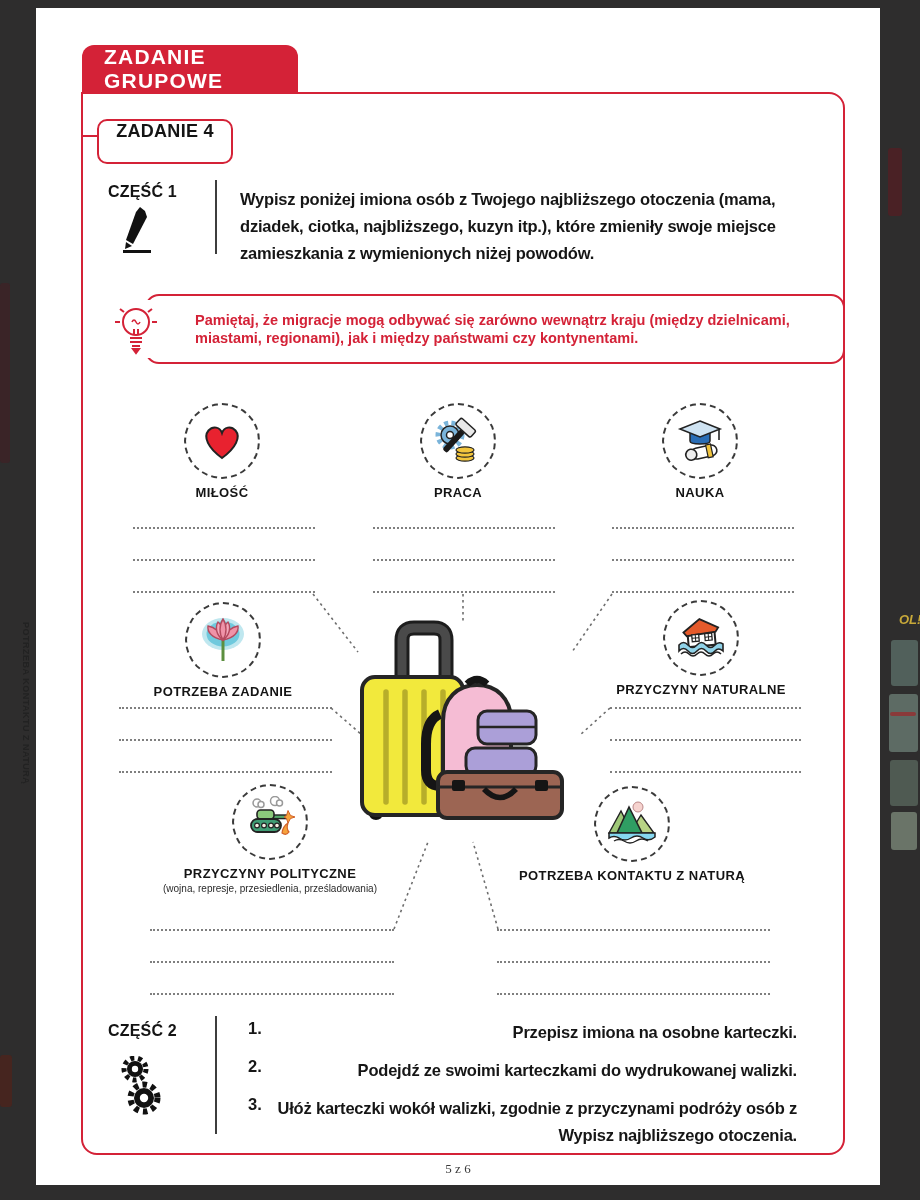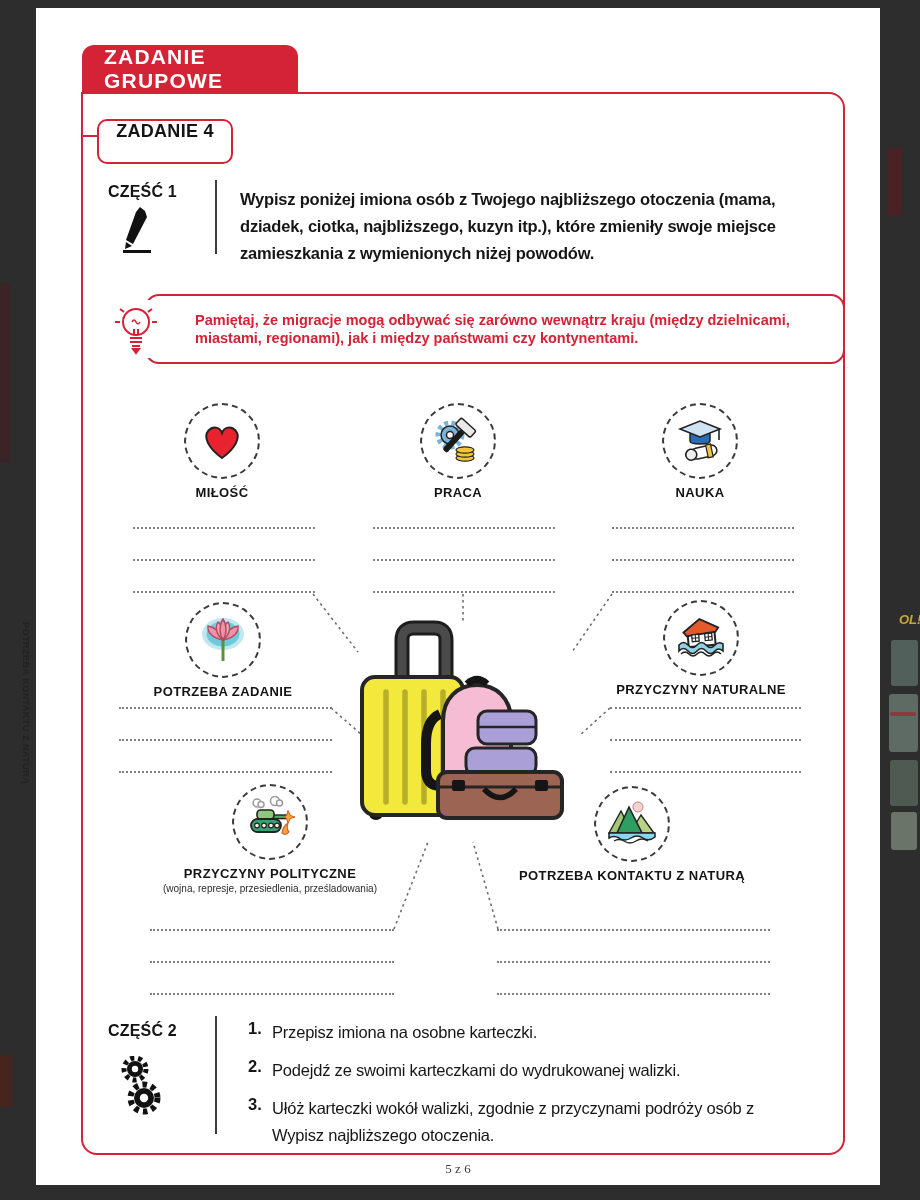--- a/index.html
+++ b/index.html
@@ -53,21 +53,21 @@
   .wgroup { position:absolute; }
   .wline { height:0; border-top:2px dotted #7f7f7f; margin-bottom:30px; }
 
   svg.overlay { position:absolute; left:0; top:0; width:920px; height:1200px; pointer-events:none; }
 
   .luggage { position:absolute; left:340px; top:612px; }
 
   
   .step { position:absolute; left:248px; width:560px; display:flex; }
   .step .num { font-weight:800; font-size:16.5px; color:#161616; width:24px; flex:none; }
-  .step .txt { font-weight:400; font-size:16.5px; letter-spacing:-0.2px; line-height:27px; color:#161616; width:525px; }
+  .step .txt { font-weight:700; font-size:16.5px; letter-spacing:-0.2px; line-height:27px; color:#161616; width:525px;text-align:right; }
 
   .footer { position:absolute; left:458px; top:1161px; transform:translateX(-50%);
     font-family:"Liberation Serif", serif; font-size:13px; color:#3a3a3a; }
 
   :root { --red:#d42237; }
 </style>
 </head>
 <body>
 
 <div class="thumb" style="left:0;top:283px;width:10px;height:180px;background:#3a2427;"></div>

